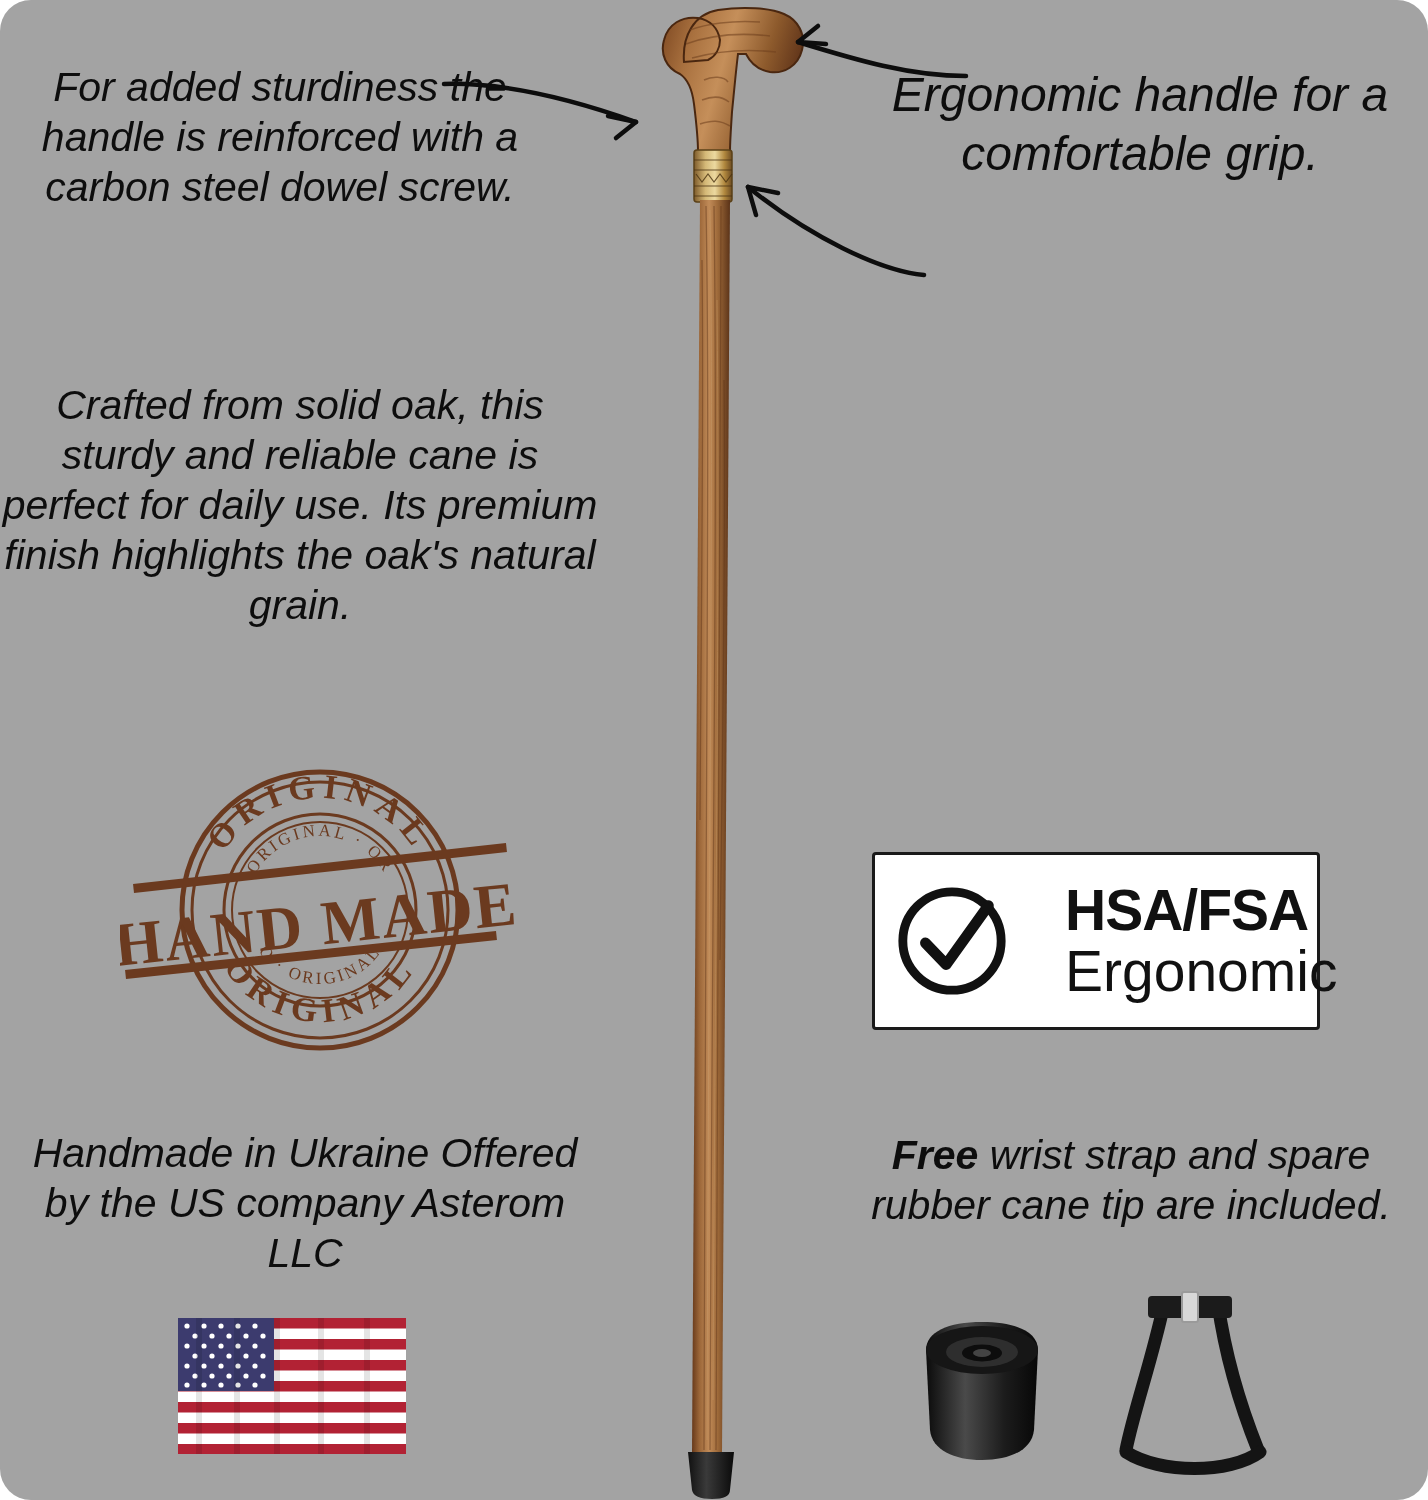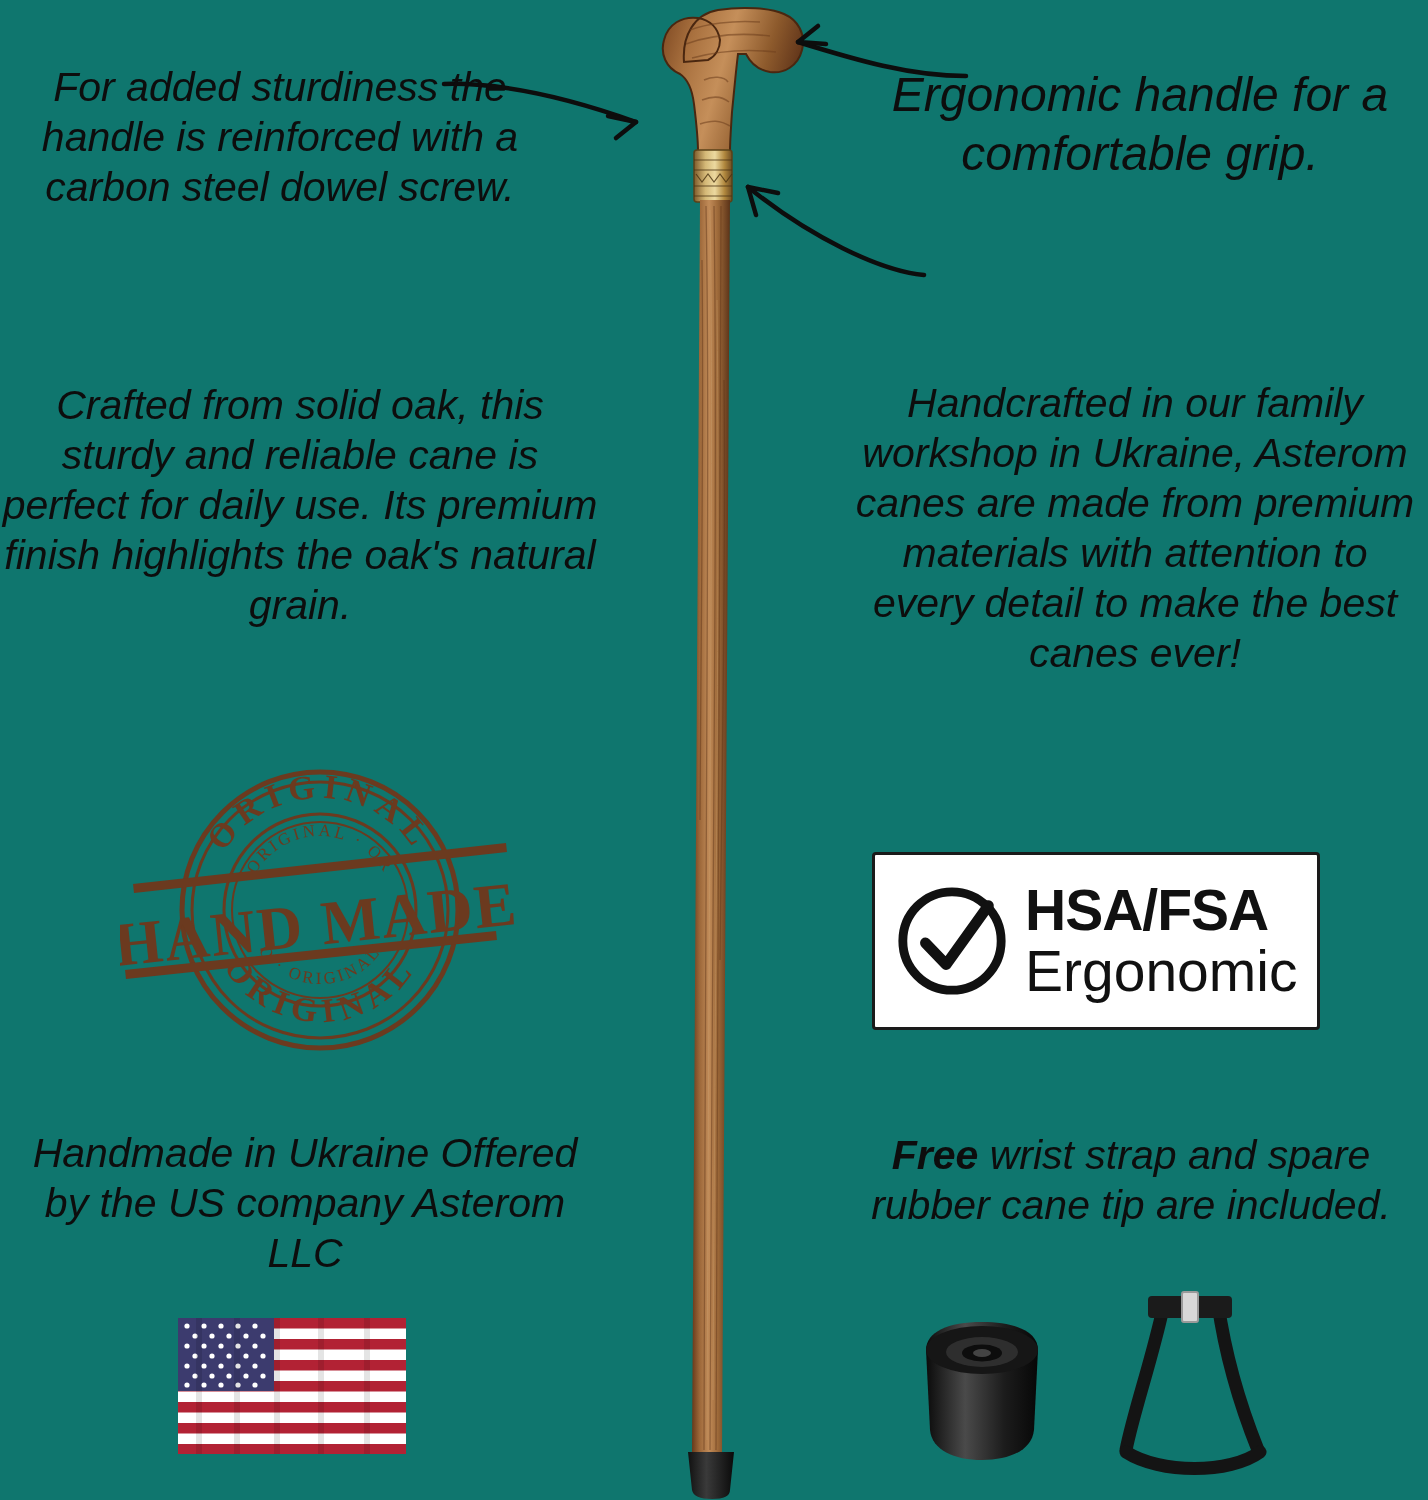--- a/index.html
+++ b/index.html
@@ -7,22 +7,23 @@
     padding: 0;
     background: #ffffff;
   }
   body {
     font-family: "Liberation Sans", sans-serif;
   }
   #page {
     position: relative;
     width: 1428px;
     height: 1500px;
-    background: #0f766e;
+    background: #a3a3a3;
     overflow: hidden;
+    border-radius: 31px;
   }
   .callout {
     position: absolute;
     font-style: italic;
     color: #0d0d0d;
     text-align: center;
     line-height: 1.22;
     font-weight: 500;
   }
 
@@ -83,20 +84,21 @@
     position: absolute;
     left: 872px; top: 852px;
     width: 448px; height: 178px;
     border: 3px solid #1a1a1a;
     border-radius: 4px;
     background: #fff;
     display: flex;
     align-items: center;
     padding-left: 18px;
     box-sizing: border-box;
+    gap: 40px;
   }
   #hsa-badge .check-wrap {
     width: 118px; height: 118px;
     flex: 0 0 auto;
     margin-right: 14px;
   }
   #hsa-badge .hsa-text {
     display: flex;
     flex-direction: column;
     justify-content: center;
@@ -236,21 +238,20 @@
     <path d="M8 12 L38 18 M8 12 L16 40" stroke="#0d0d0d" stroke-width="4.5" fill="none" stroke-linecap="round"></path>
   </svg>
 
   <div class="callout" id="txt-sturdiness">For added sturdiness the handle is reinforced with a carbon steel dowel screw.</div>
 
   <div class="callout" id="txt-ergonomic">Ergonomic handle for a comfortable grip.</div>
 
 
   <div class="callout" id="txt-oak">Crafted from solid oak, this sturdy and reliable cane is perfect for daily use. Its premium finish highlights the oak's natural grain.</div>
 
-  <div class="callout" id="txt-handcrafted">Handcrafted in our family workshop in Ukraine, Asterom canes are made from premium materials with attention to every detail to make the best canes ever!</div>
 
   <div class="callout" id="txt-ukraine">Handmade in Ukraine Offered by the US company Asterom LLC</div>
 
   <div class="callout" id="txt-free">
     <b>Free</b><span> wrist strap and spare rubber cane tip are included.</span>
   </div>
 
   <svg id="stamp" viewBox="0 0 400 300">
     <g fill="none" stroke="#6b3a1f" stroke-width="5">
       <circle cx="200" cy="150" r="138"></circle>

